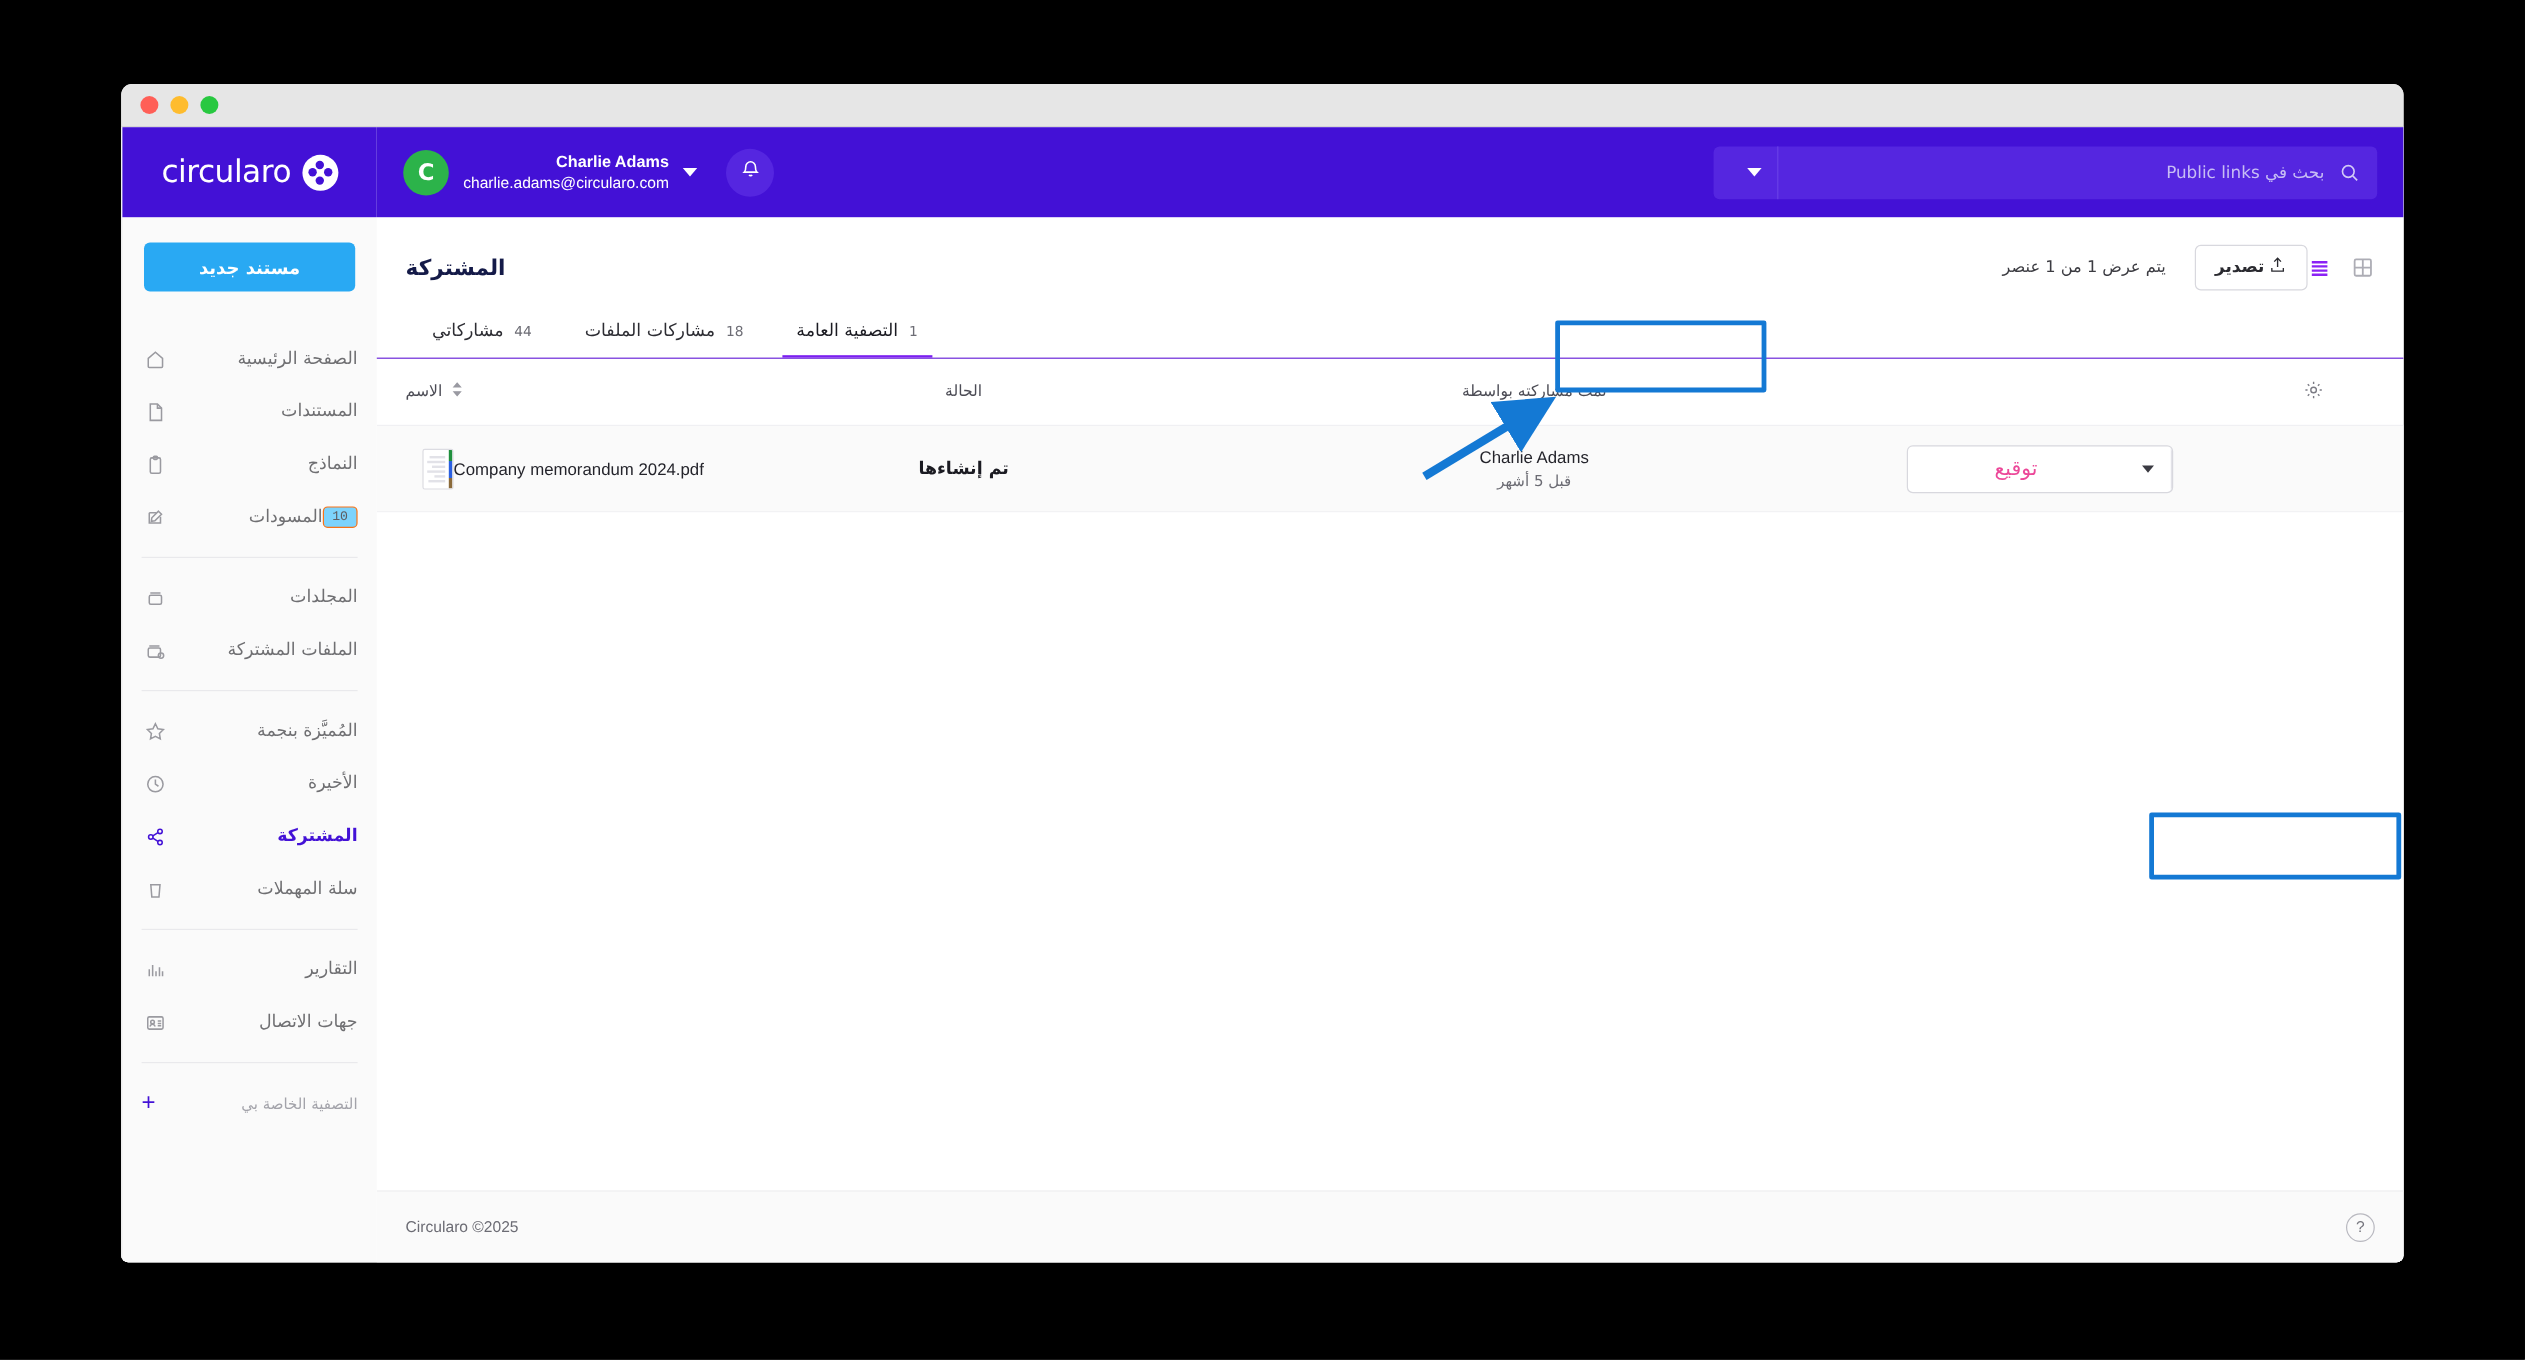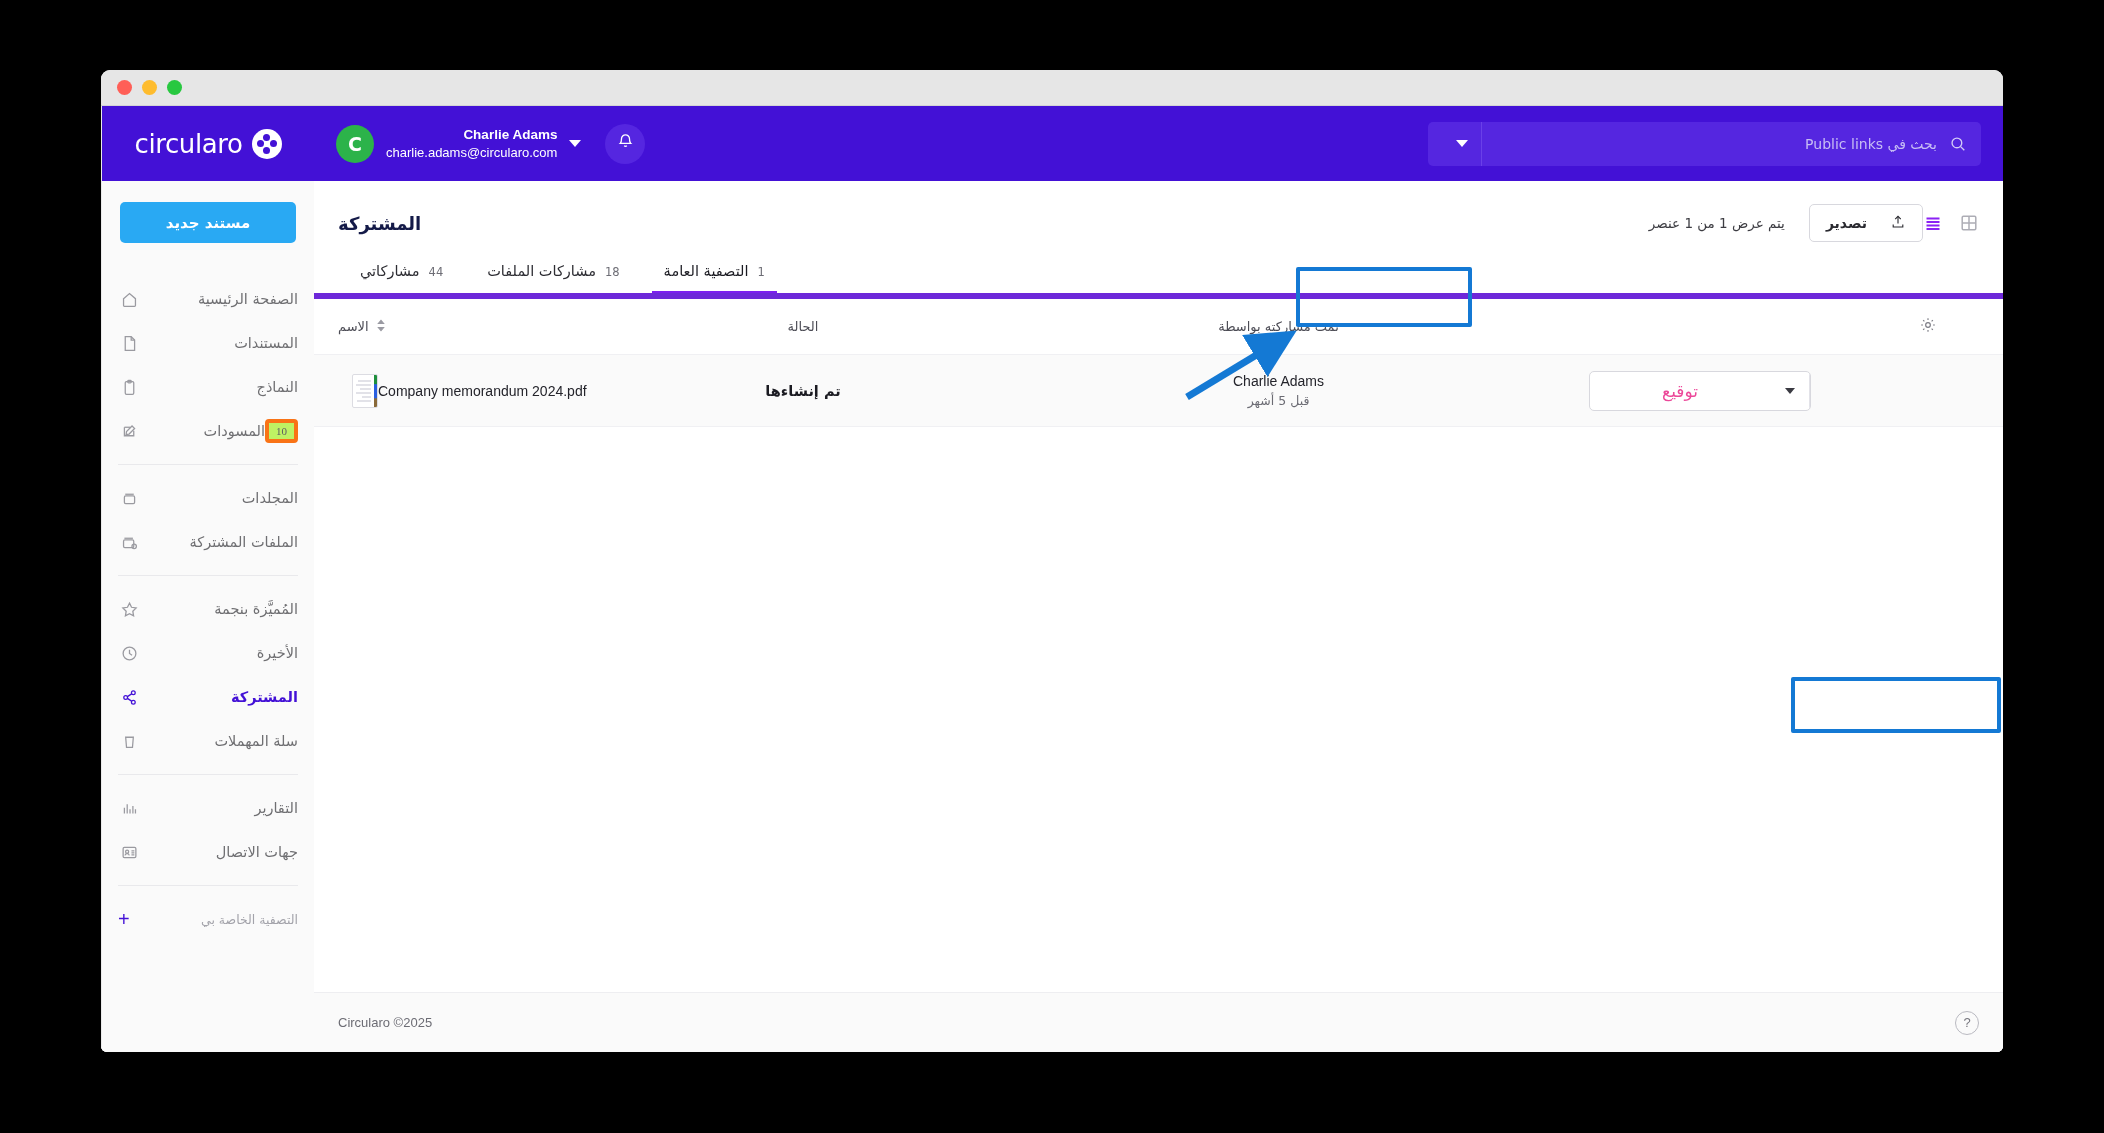--- a/index.html
+++ b/index.html
@@ -134,29 +134,29 @@
     flex: 1;
     order: 1;
     text-align: right;
     font-size: 14.5px;
     color: #6f6f72;
     font-family: "DejaVu Sans", sans-serif;
     padding-left: 6px;
   }
   .nav-item .nv-badge {
     order: 0;
-    background: #bef264;
-    border: 4px solid #f97316;
+    background: #7dd3fc;
+    border: 1px solid #f97316;
     border-radius: 4px;
     font-size: 11px;
     color: #5d5d63;
     padding: 2px 7px;
     min-width: 26px;
     text-align: center;
-    font-family: Liberation Serif, serif;
+    font-family: Liberation Mono, monospace;
   }
   .nav-item.active .nv-label { color: #4311d6; font-weight: bold; }
   .nav-item.active .nv-icon svg { stroke: #4311d6; }
   .nav-sep { height: 1px; background: #e9e9ec; margin: 11px 16px; }
 
   .nav-item .nv-icon svg { stroke: #9a9aa0; fill: none; stroke-width: 1.5; }
 
   .filter-row {
     height: 44px;
     display: flex;
@@ -303,38 +303,38 @@
     margin-left: 18px;
   }
   .export-btn {
     height: 38px;
     border: 1px solid #d8d8de;
     border-radius: 5px;
     background: #ffffff;
     display: flex;
     flex-direction: row-reverse;
     align-items: center;
-    gap: 23px;
+    gap: 3px;
     padding: 0 16px;
     font-size: 14px;
     font-weight: bold;
     color: #2a2a30;
     cursor: pointer;
     font-family: "DejaVu Sans", sans-serif;
     margin-left: 24px;
   }
   .viewtoggles { display: flex; flex-direction: row-reverse; align-items: center; gap: 16px; }
   .vt { cursor: pointer; display: flex; align-items: center; }
 
   
   .tabs-wrap {
     position: relative;
     padding: 0 24px;
     flex-shrink: 0;
-    border-bottom: 6px solid #6d28d9;
+    border-bottom: 1px solid #6d28d9;
     height: 56px;
   }
   .tabs {
     display: flex;
     flex-direction: row-reverse;
     align-items: flex-end;
     height: 100%;
     gap: 0;
   }
   .tab {

